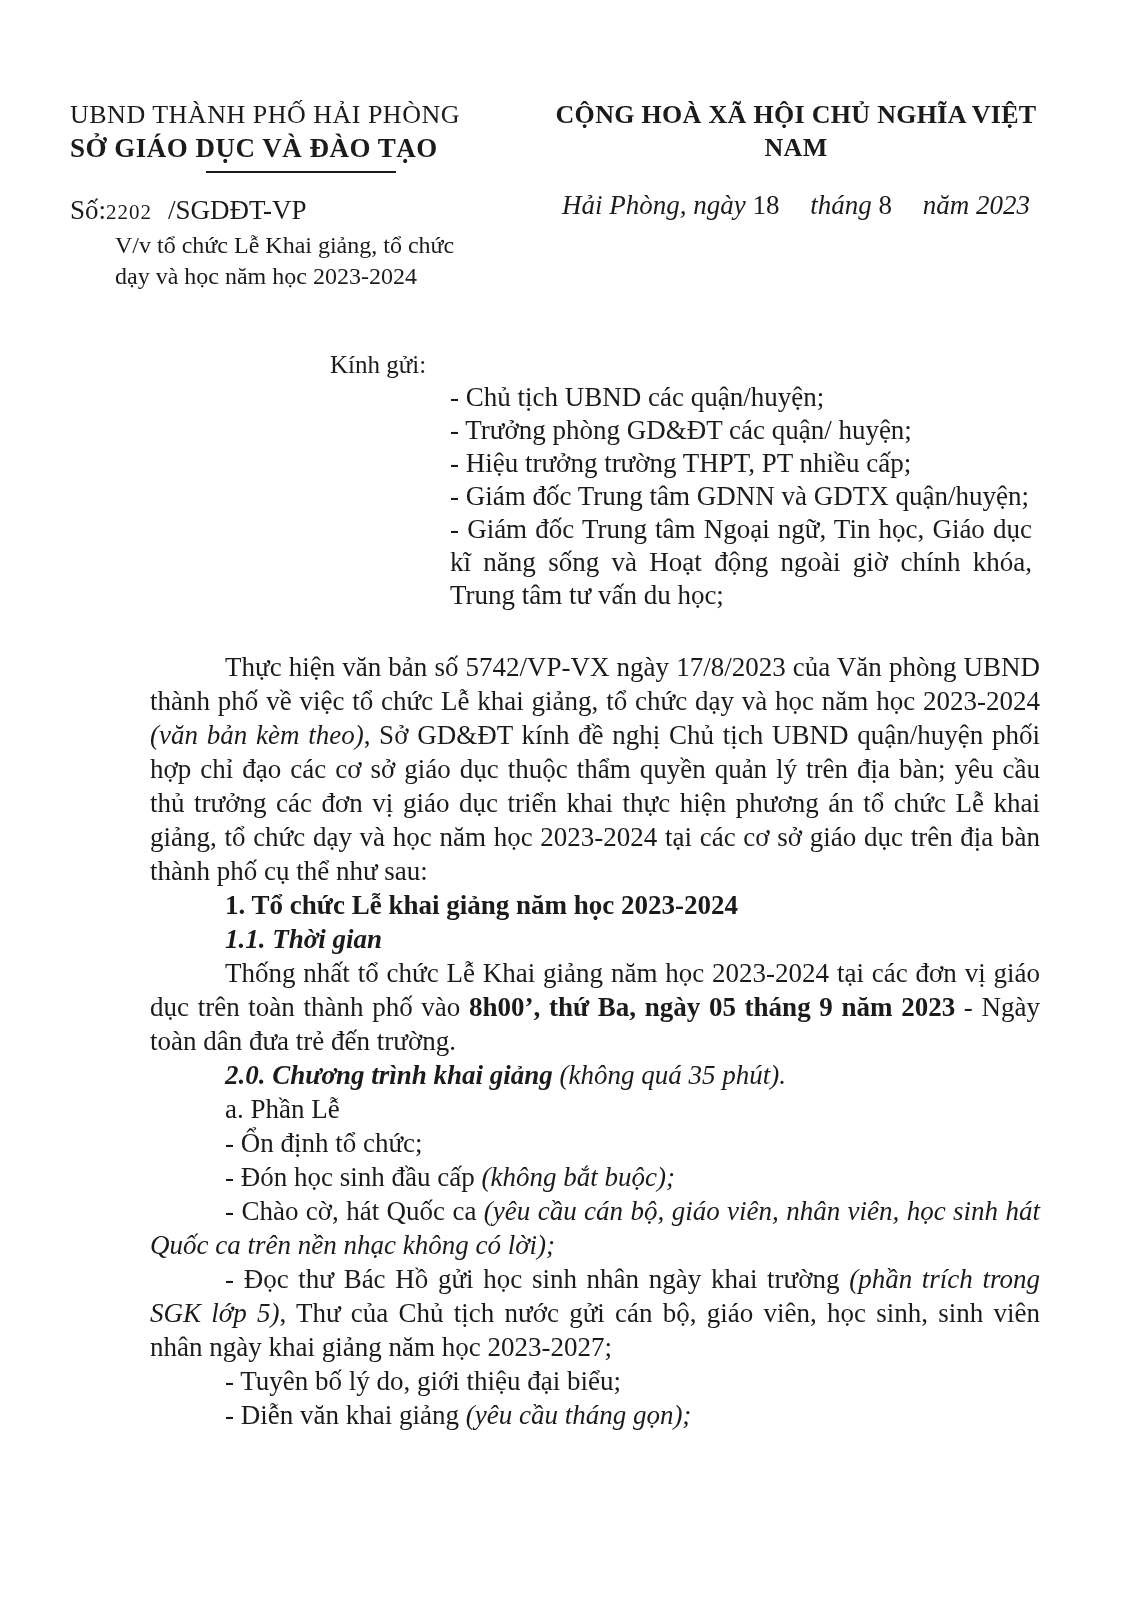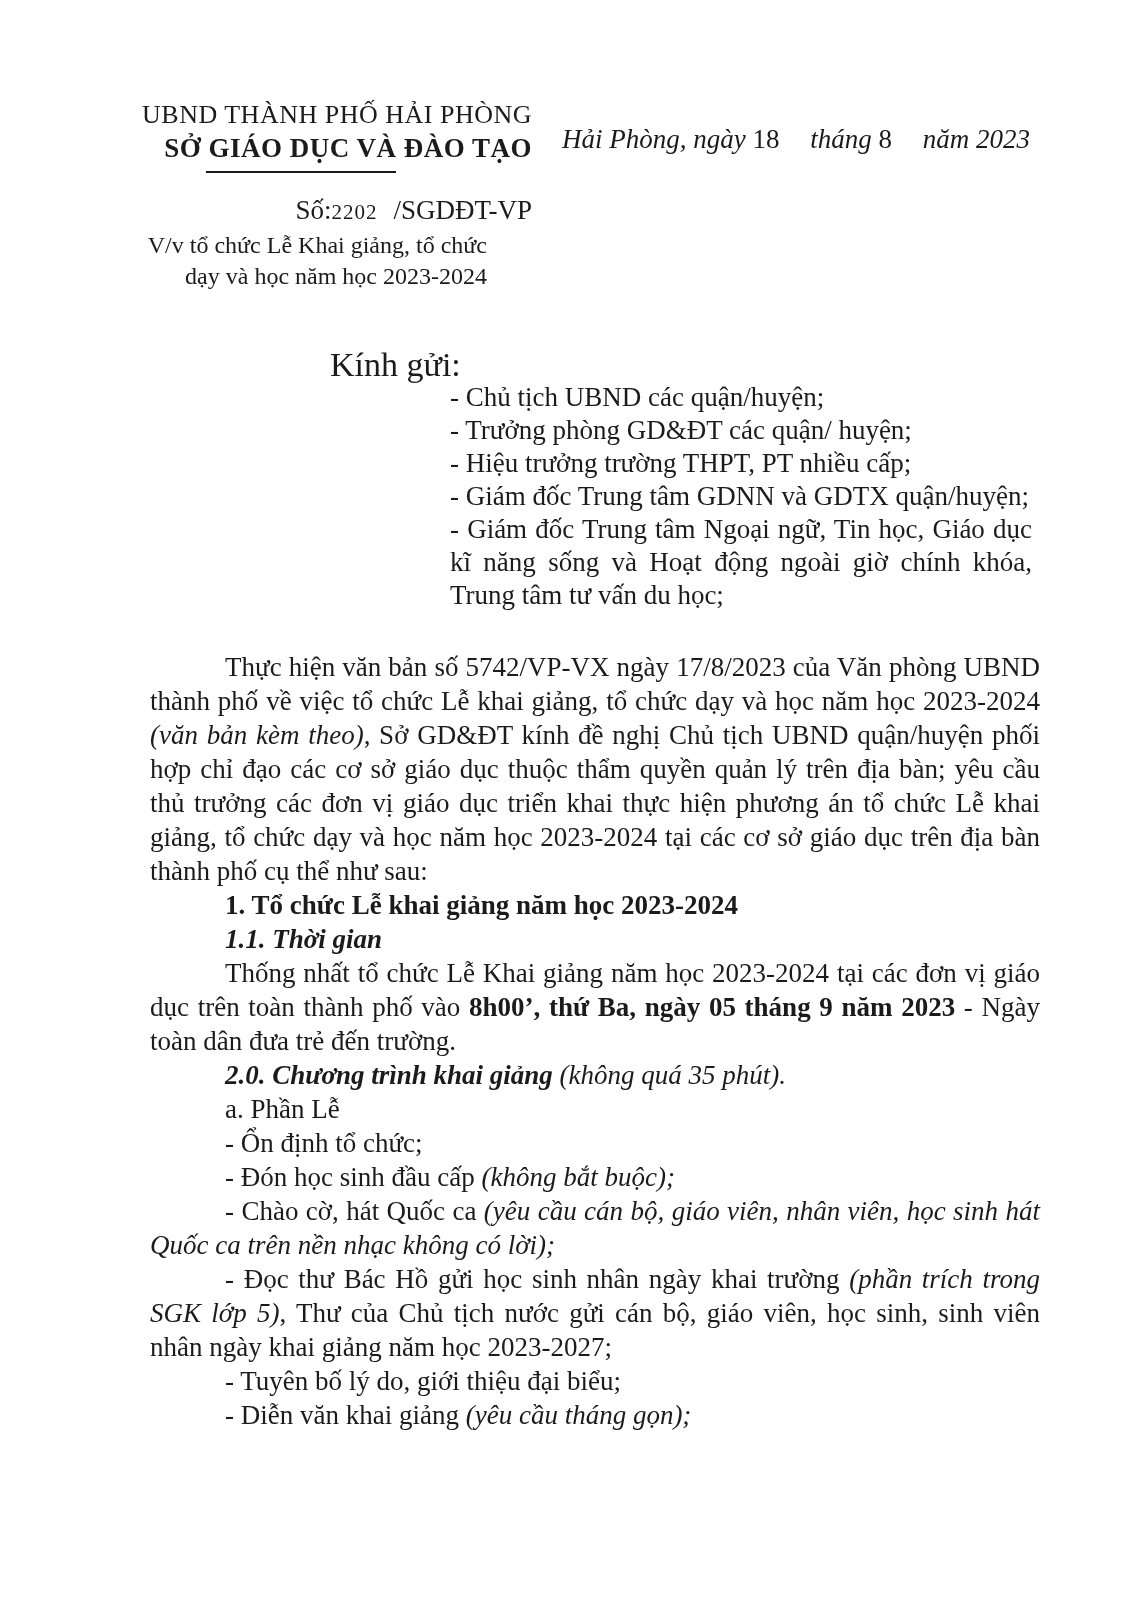--- a/index.html
+++ b/index.html
@@ -7,40 +7,40 @@
     position:relative;
     width:1130px; height:1598px;
     margin:0 auto;
     background:#ffffff;
     color:#1b1b1b;
     font-family:"Liberation Serif","DejaVu Serif",serif;
     overflow:hidden;
   }
   
   .header { display:flex; align-items:flex-start; padding-top:98px; }
-  .hl { margin-left:70px; width:462px; text-align:right; }
+  .hl { margin-left:70px; width:462px; text-align:left; }
   .hr { margin-left:4px;  width:520px; text-align:center; }
 
   .hl-org1 { font-size:26px; line-height:33px; letter-spacing:0.5px; }
   .hl-org2 { font-size:27px; line-height:34px; font-weight:bold; letter-spacing:0.5px; }
   .hl-rule { width:190px; border-top:2.5px solid #1b1b1b; margin:6px auto 0; }
   .hl-number { margin-top:20px; font-size:27px; line-height:34px; }
   .hl-number .num { font-size:21px; letter-spacing:1px; }
   .hl-number .suffix { margin-left:16px; }
   .hl-subject { margin:1px auto 0; width:372px; font-size:24px; line-height:31px; }
 
   .hr-motto1 { font-size:26px; line-height:33px; font-weight:bold; letter-spacing:0.3px; }
   .hr-motto2 { margin-top:2px; font-size:29px; line-height:36px; font-weight:bold; }
   .hr-motto2 .u { display:inline-block; border-bottom:2.5px solid #1b1b1b; padding:0 8px 3px; }
   .hr-date { margin-top:24px; font-size:27px; line-height:34px; font-style:italic; }
   .hr-date .val { font-style:normal; }
   .sp { display:inline-block; width:24px; }
 
   
-  .salutation { margin:56px 0 0 330px; font-size:34px; line-height:33px; }
+  .salutation { margin:56px 0 0 330px; font-size:25px; line-height:33px; }
   .recipient-list { margin-left:450px; width:582px; font-size:27px; line-height:33px; }
   .recipient-list p { margin:0; text-align:justify; }
 
   
   .content { margin:38px 90px 0 150px; font-size:27px; line-height:34px; text-align:justify; }
   .content p { margin:0; text-indent:75px; }
   .b  { font-weight:bold; }
   .i  { font-style:italic; }
   .bi { font-weight:bold; font-style:italic; }
 </style>
@@ -53,20 +53,21 @@
     <div class="hl">
       <div class="hl-org1">UBND THÀNH PHỐ HẢI PHÒNG</div>
       <div class="hl-org2">SỞ GIÁO DỤC VÀ ĐÀO TẠO</div>
       <div class="hl-rule"></div>
       <div class="hl-number">
         <span>Số:</span><span class="num">2202</span><span class="suffix">/SGDĐT-VP</span>
       </div>
       <div class="hl-subject">V/v tổ chức Lễ Khai giảng, tổ chức dạy và học năm học 2023-2024</div>
     </div>
     <div class="hr">
+      <div class="hr-motto1">CỘNG HOÀ XÃ HỘI CHỦ NGHĨA VIỆT NAM</div>
       <div class="hr-date">
         <span>Hải Phòng, ngày</span>
         <span class="val">18</span><span class="sp"></span>
         <span>tháng</span>
         <span class="val">8</span><span class="sp"></span>
         <span>năm</span>
         <span>2023</span>
       </div>
     </div>
   </div>

